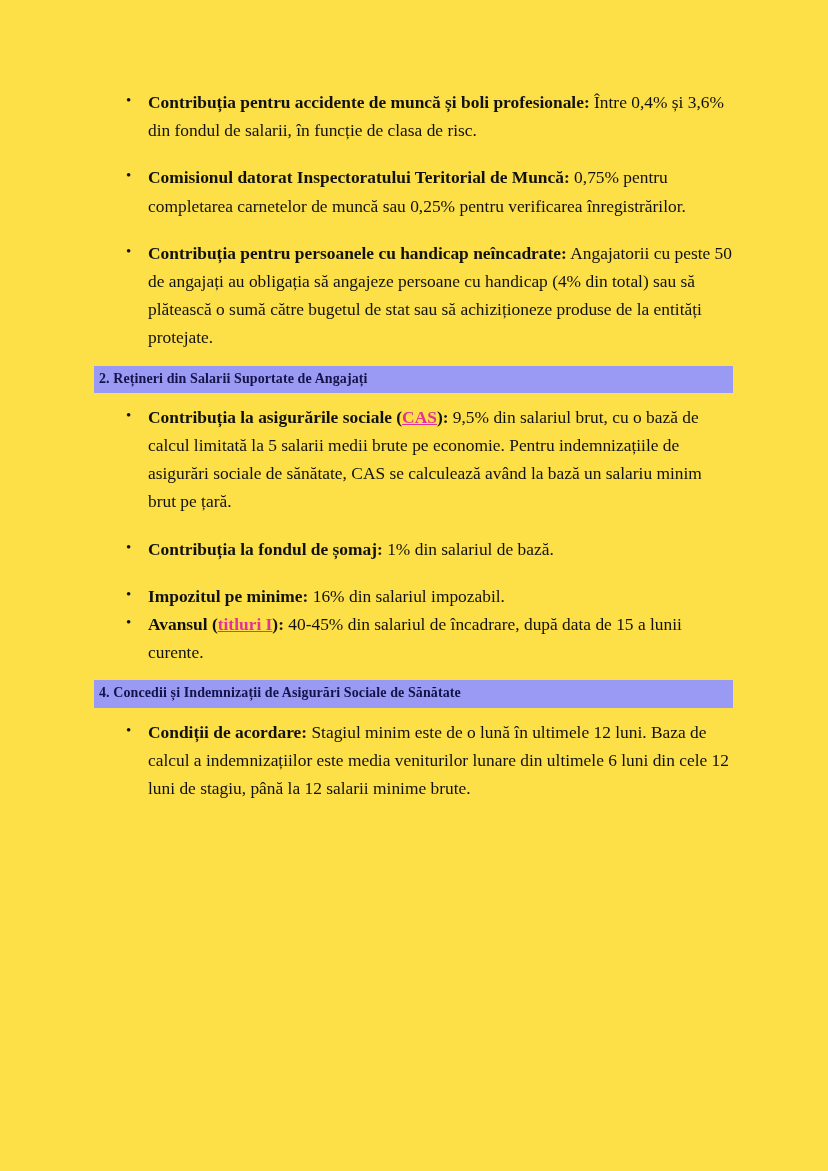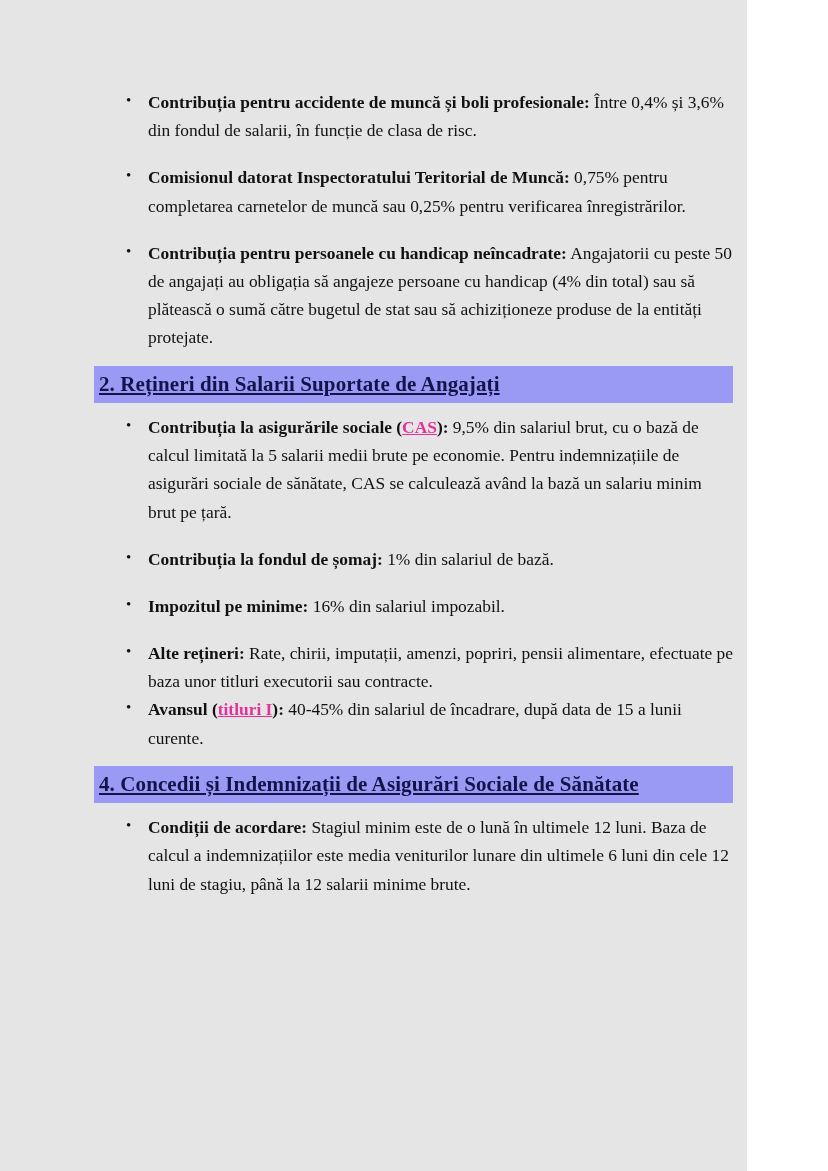--- a/index.html
+++ b/index.html
@@ -9,41 +9,40 @@
   }
   body {
     width: 828px;
     height: 1171px;
     font-family: "Liberation Serif", "DejaVu Serif", serif;
     color: #111111;
     overflow: hidden;
   }
   .page {
     position: relative;
-    width: 747px;
+    width: 828px;
     height: 1171px;
-    background: #e5e5e5;
+    background: #fde047;
     box-sizing: border-box;
     padding: 88px 95px 0 94px;
   }
   .content {
     width: 639px;
   }
 
   
   .section-bar {
     background: #9a9af5;
     color: #13134a;
     font-weight: bold;
-    font-size: 21px;
+    font-size: 14px;
     line-height: 1.45;
     padding: 3px 4px 4px 5px;
     margin: 14px 0 10px 0;
     letter-spacing: 0.1px;
-    text-decoration: underline;
   }
 
   
   ul.bullets {
     list-style: none;
     margin: 0;
     padding: 0;
   }
   ul.bullets > li {
     position: relative;
@@ -104,23 +103,20 @@
     <ul class="bullets group">
       <li>
         <span class="lead">Contribuția la asigurările sociale (</span><span class="accent">CAS</span><span class="lead">):</span><span class="body-text"> 9,5% din salariul brut, cu o bază de calcul limitată la 5 salarii medii brute pe economie. Pentru indemnizațiile de asigurări sociale de sănătate, CAS se calculează având la bază un salariu minim brut pe țară.</span>
       </li>
       <li>
         <span class="lead">Contribuția la fondul de șomaj:</span><span class="body-text"> 1% din salariul de bază.</span>
       </li>
       <li>
         <span class="lead">Impozitul pe minime:</span><span class="body-text"> 16% din salariul impozabil.</span>
       </li>
-      <li>
-        <span class="lead">Alte rețineri:</span><span class="body-text"> Rate, chirii, imputații, amenzi, popriri, pensii alimentare, efectuate pe baza unor titluri executorii sau contracte.</span>
-      </li>
     </ul>
 
 
     <ul class="bullets group">
       <li>
         <span class="lead">Avansul (</span><span class="accent">titluri I</span><span class="lead">):</span><span class="body-text"> 40-45% din salariul de încadrare, după data de 15 a lunii curente.</span>
       </li>
     </ul>
 
     <div class="section-bar">4. Concedii și Indemnizații de Asigurări Sociale de Sănătate</div>

